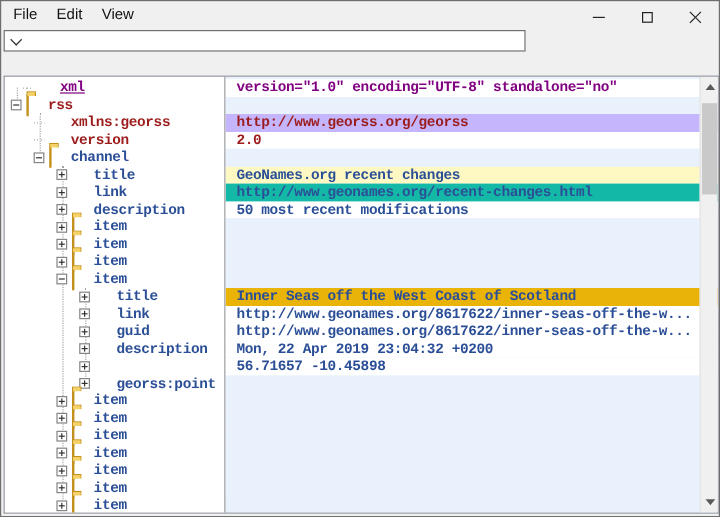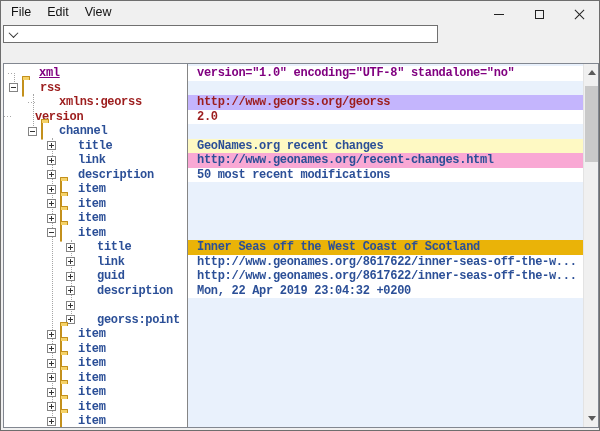--- a/index.html
+++ b/index.html
@@ -115,36 +115,36 @@
 
 
   <div class="panel">
 
     <div class="treepane" id="treepane">
       <div class="guide g1"></div>
       <div class="guide g2"></div>
       <div class="guide g3"></div>
       <div class="guide g4"></div>
       <div id="tree-rows">
-          <div class="trow" style="padding-left: 4px; text-align: center;">
+          <div class="trow" style="padding-left: 15px; text-align: center;">
             <span class="exp none"></span>
             <span class="nicon"><span class="ball purple-ball"></span></span>
             <span class="lbl u" style="color: rgb(128, 0, 128);">xml</span>
           </div>
           <div class="trow" style="padding-left: 5px;">
             <span class="exp minus"></span>
             <span class="nicon"><span class="folder"></span></span>
             <span class="lbl" style="color: rgb(156, 28, 28);">rss</span>
           </div>
           <div class="trow" style="padding-left: 24px;">
             <span class="exp none"></span>
             <span class="nicon"><span class="ball red-ball"></span></span>
             <span class="lbl" style="color: rgb(156, 28, 28);">xmlns:georss</span>
           </div>
-          <div class="trow" style="">
+          <div class="trow" style="padding-left: 24px;">
             <span class="exp none"></span>
             <span class="nicon"><span class="ball red-ball"></span></span>
             <span class="lbl" style="color: rgb(156, 28, 28);">version</span>
           </div>
           <div class="trow" style="padding-left: 24px;">
             <span class="exp minus"></span>
             <span class="nicon"><span class="folder"></span></span>
             <span class="lbl" style="color: rgb(43, 79, 151);">channel</span>
           </div>
           <div class="trow" style="padding-left: 43px;">
@@ -251,30 +251,31 @@
     </div>
 
     <div class="valuepane">
       <div id="value-rows">
           <div class="vrow" style="background: rgb(255, 255, 255); color: rgb(128, 0, 128);">version="1.0" encoding="UTF-8" standalone="no"</div>
           <div class="vrow" style="background: rgb(233, 241, 252); color: rgb(0, 0, 0);"></div>
           <div class="vrow" style="background: #c4b5fd; color: rgb(156, 28, 28);">http://www.georss.org/georss</div>
           <div class="vrow" style="background: rgb(255, 255, 255); color: rgb(156, 28, 28);">2.0</div>
           <div class="vrow" style="background: rgb(233, 241, 252); color: rgb(0, 0, 0);"></div>
           <div class="vrow" style="background: #fef9c3; color: rgb(43, 79, 151);">GeoNames.org recent changes</div>
-          <div class="vrow" style="background: #f9a8d4; color: rgb(43, 79, 151);">http://www.geonames.org/recent-changes.html</div>
+          <div class="vrow" style="background: #14b8a6; color: rgb(43, 79, 151);">http://www.geonames.org/recent-changes.html</div>
           <div class="vrow" style="background: rgb(255, 255, 255); color: rgb(43, 79, 151);">50 most recent modifications</div>
           <div class="vrow" style="background: rgb(233, 241, 252); color: rgb(0, 0, 0);"></div>
           <div class="vrow" style="background: rgb(233, 241, 252); color: rgb(0, 0, 0);"></div>
           <div class="vrow" style="background: rgb(233, 241, 252); color: rgb(0, 0, 0);"></div>
           <div class="vrow" style="background: rgb(233, 241, 252); color: rgb(0, 0, 0);"></div>
           <div class="vrow" style="background: #eab308; color: rgb(43, 79, 151);">Inner Seas off the West Coast of Scotland</div>
           <div class="vrow" style="background: rgb(255, 255, 255); color: rgb(43, 79, 151);">http://www.geonames.org/8617622/inner-seas-off-the-w...</div>
           <div class="vrow" style="background: rgb(255, 255, 255); color: rgb(43, 79, 151);">http://www.geonames.org/8617622/inner-seas-off-the-w...</div>
           <div class="vrow" style="background: rgb(255, 255, 255); color: rgb(43, 79, 151);">Mon, 22 Apr 2019 23:04:32 +0200</div>
+          <div class="vrow" style="background: rgb(255, 255, 255); color: rgb(43, 79, 151);">56.71657 -10.45898</div>
           <div class="vrow" style="background: rgb(233, 241, 252); color: rgb(0, 0, 0);"></div>
           <div class="vrow" style="background: rgb(233, 241, 252); color: rgb(0, 0, 0);"></div>
           <div class="vrow" style="background: rgb(233, 241, 252); color: rgb(0, 0, 0);"></div>
           <div class="vrow" style="background: rgb(233, 241, 252); color: rgb(0, 0, 0);"></div>
           <div class="vrow" style="background: rgb(233, 241, 252); color: rgb(0, 0, 0);"></div>
           <div class="vrow" style="background: rgb(233, 241, 252); color: rgb(0, 0, 0);"></div>
           <div class="vrow" style="background: rgb(233, 241, 252); color: rgb(0, 0, 0);"></div>
         </div>
       <div class="vscroll">
         <div class="sb-btn sb-up">

